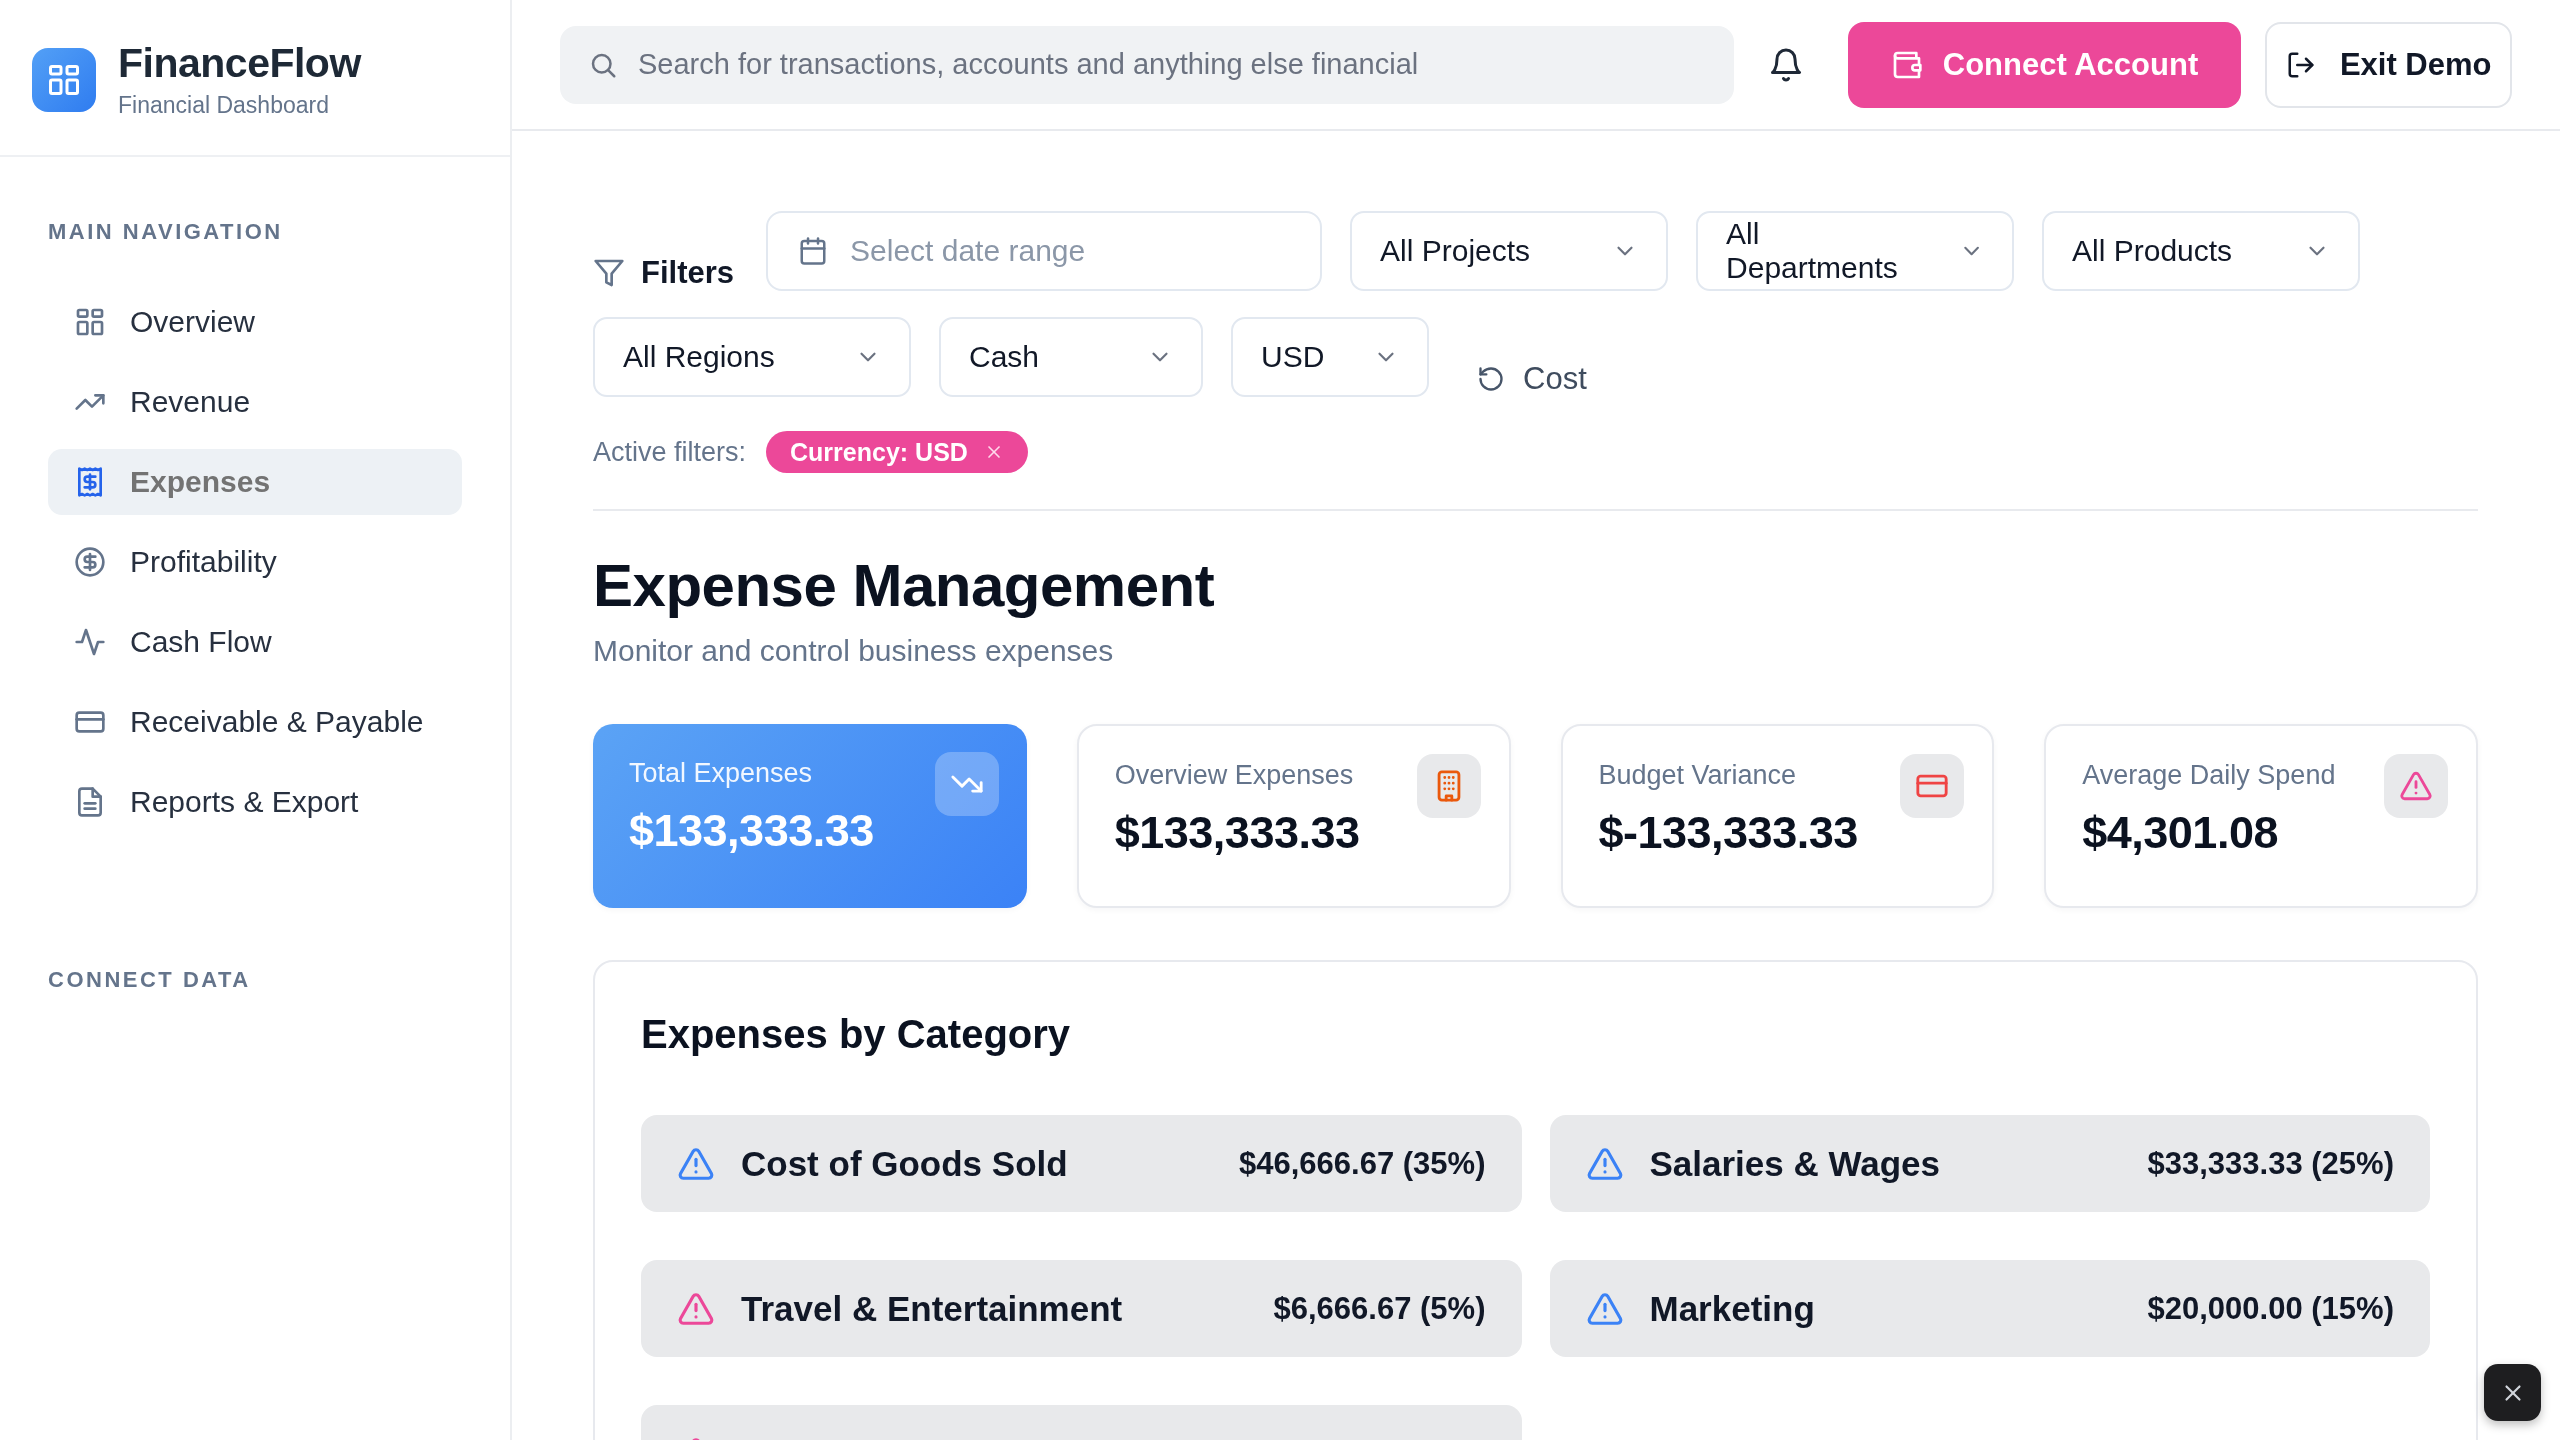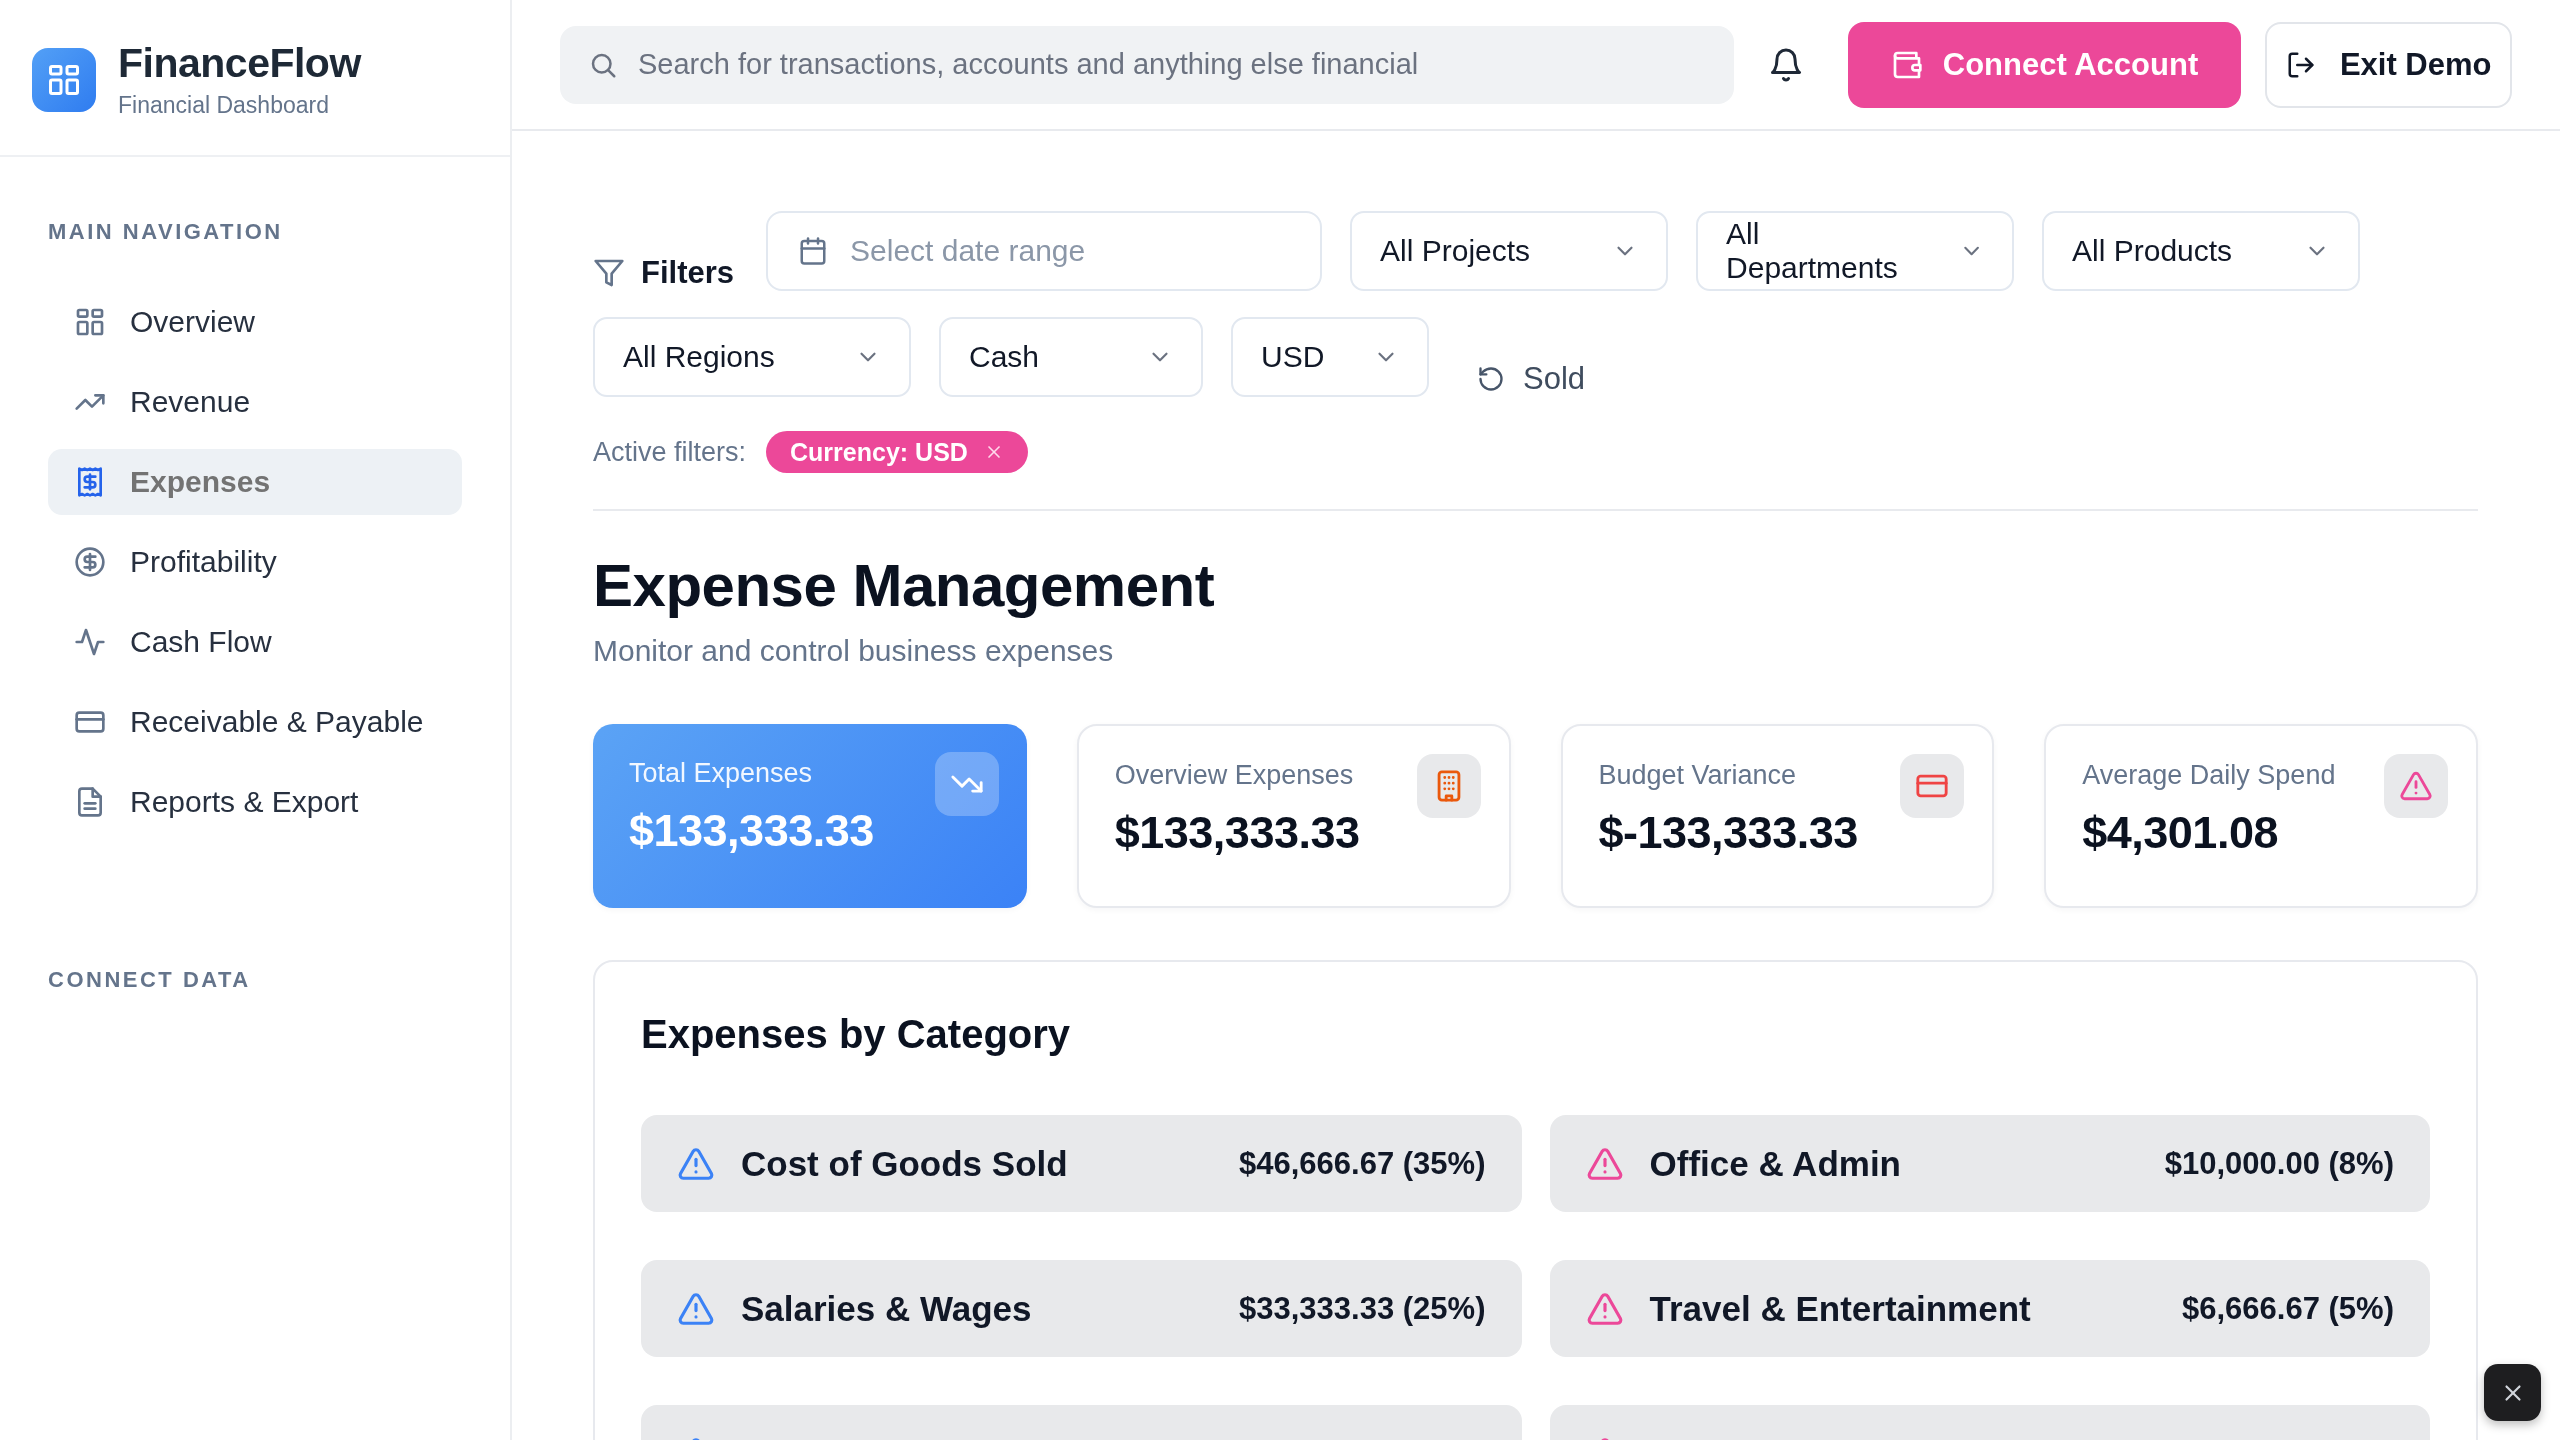--- a/index.html
+++ b/index.html
@@ -288,21 +288,21 @@
           <span class="dd-text">USD</span>
           <svg class="ic" viewBox="0 0 24 24">
               <polyline points="6 9 12 15 18 9"></polyline>
             </svg>
         </div>
         <button class="reset-btn">
           <svg class="ic" viewBox="0 0 24 24">
               <path d="M3 12a9 9 0 1 0 9-9 9.75 9.75 0 0 0-6.74 2.74L3 8"></path>
               <path d="M3 3v5h5"></path>
             </svg>
-          <span>Sold</span>
+          <span>Cost</span>
         </button>
       </div>
 
       <div class="active-filters">
         <span class="active-filters-label">Active filters:</span>
         <div class="chip">
           <span>Currency: USD</span>
           <button class="chip-x">
             <svg class="ic" viewBox="0 0 24 24">
                 <line x1="18" y1="6" x2="6" y2="18"></line>
@@ -371,31 +371,20 @@
               <svg class="ic" viewBox="0 0 24 24">
                   <path d="m21.73 18-8-14a2 2 0 0 0-3.48 0l-8 14A2 2 0 0 0 4 21h16a2 2 0 0 0 1.73-3Z"></path>
                   <line x1="12" y1="9" x2="12" y2="13"></line>
                   <line x1="12" y1="17" x2="12.01" y2="17"></line>
                 </svg>
               <span class="cat-label">Cost of Goods Sold</span>
             </div>
             <span class="cat-value">$46,666.67 (35%)</span>
           </div>
 
-          <div class="cat-row">
-            <div class="cat-left warn-pink">
-              <svg class="ic" viewBox="0 0 24 24">
-                  <path d="m21.73 18-8-14a2 2 0 0 0-3.48 0l-8 14A2 2 0 0 0 4 21h16a2 2 0 0 0 1.73-3Z"></path>
-                  <line x1="12" y1="9" x2="12" y2="13"></line>
-                  <line x1="12" y1="17" x2="12.01" y2="17"></line>
-                </svg>
-              <span class="cat-label">Office &amp; Admin</span>
-            </div>
-            <span class="cat-value">$10,000.00 (8%)</span>
-          </div>
 
           <div class="cat-row">
             <div class="cat-left warn-blue">
               <svg class="ic" viewBox="0 0 24 24">
                   <path d="m21.73 18-8-14a2 2 0 0 0-3.48 0l-8 14A2 2 0 0 0 4 21h16a2 2 0 0 0 1.73-3Z"></path>
                   <line x1="12" y1="9" x2="12" y2="13"></line>
                   <line x1="12" y1="17" x2="12.01" y2="17"></line>
                 </svg>
               <span class="cat-label">Salaries &amp; Wages</span>
             </div>

